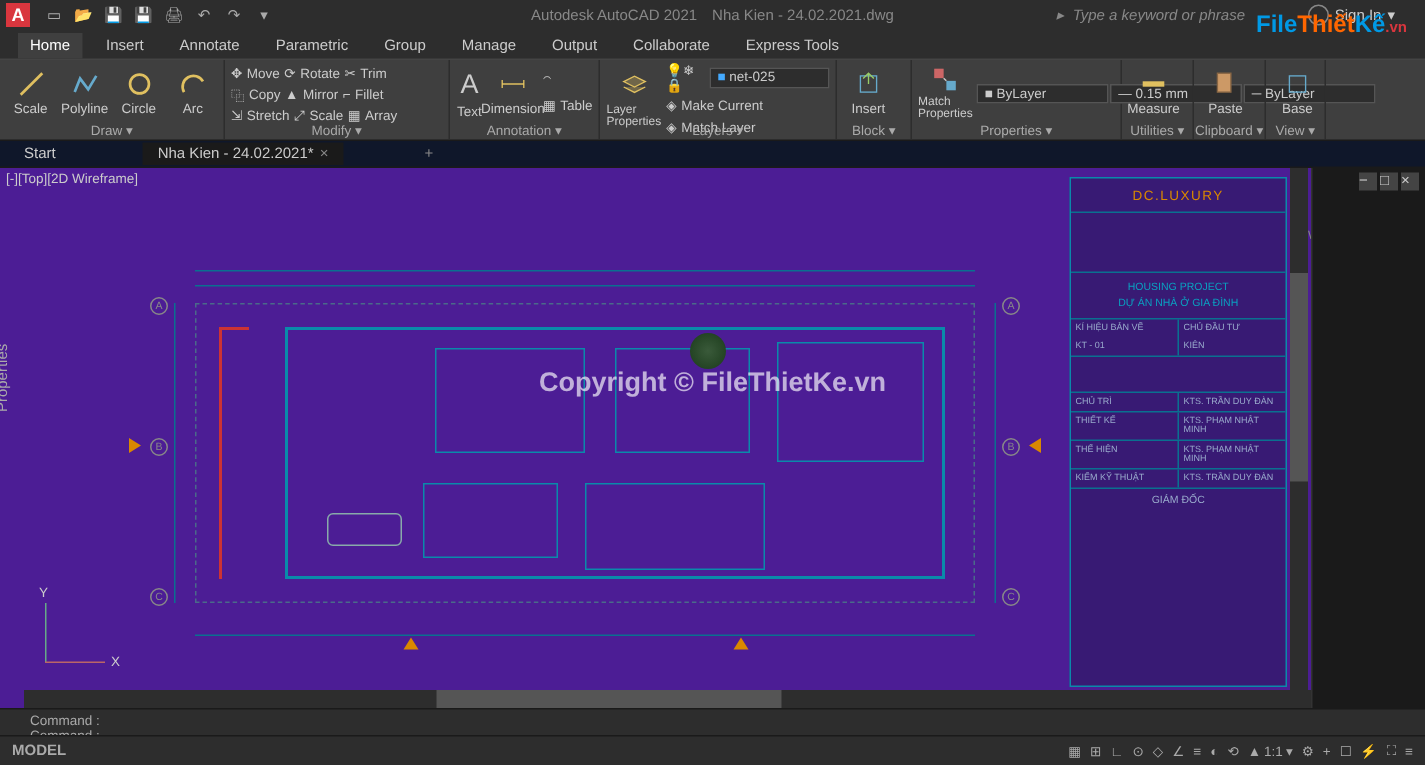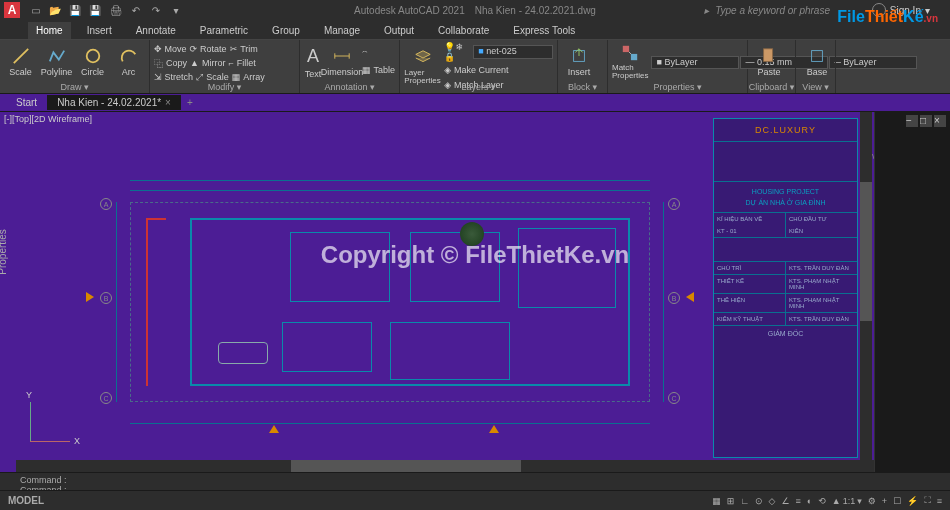--- a/index.html
+++ b/index.html
@@ -9,35 +9,35 @@
 .autodesk-logo { width: 16px; height: 16px; background: #d9363e; color: #fff; font-weight: bold; display: flex; align-items: center; justify-content: center; font-size: 12px; margin-right: 6px; }
 .qat-icon { width: 16px; height: 16px; margin: 0 2px; display: flex; align-items: center; justify-content: center; color: #aaa; cursor: pointer; }
 .app-title { position: absolute; left: 50%; transform: translateX(-50%); display: flex; gap: 10px; color: #888; font-size: 10px; }
 .search-group { position: absolute; right: 120px; display: flex; align-items: center; gap: 6px; color: #888; font-size: 10px; font-style: italic; }
 .signin-group { position: absolute; right: 20px; display: flex; align-items: center; gap: 4px; color: #ccc; font-size: 10px; }
 .watermark { position: absolute; top: 8px; right: 12px; font-size: 16px; font-weight: bold; z-index: 100; }
 .wm-blue { color: #0099e5; }
 .wm-orange { color: #ff6600; }
 .wm-red { color: #d9363e; font-size: 10px; }
 
-.ribbon-tabs { height: 20px; background: #2d2d2d; display: flex; align-items: flex-end; padding-left: 28px; gap: 8px; border-bottom: 1px solid #444; }
+.ribbon-tabs { height: 20px; background: #2d2d2d; display: flex; align-items: flex-end; padding-left: 12px; gap: 8px; border-bottom: 1px solid #444; }
 .ribbon-tab { padding: 3px 8px; color: #ccc; font-size: 10px; cursor: pointer; }
 .ribbon-tab.active { background: #3f3f3f; color: #fff; }
 
 .ribbon { height: 54px; background: #3f3f3f; display: flex; border-bottom: 1px solid #1a1a1a; }
 .ribbon-panel { display: flex; flex-direction: column; border-right: 1px solid #2d2d2d; padding: 2px 4px; position: relative; }
 .panel-row { display: flex; gap: 3px; align-items: center; }
 .panel-label { position: absolute; bottom: 1px; left: 0; right: 0; text-align: center; font-size: 9px; color: #aaa; }
 .big-btn { display: flex; flex-direction: column; align-items: center; justify-content: center; width: 34px; height: 40px; color: #ccc; cursor: pointer; font-size: 9px; gap: 2px; }
 .big-btn svg { width: 18px; height: 18px; }
 .small-btn { display: flex; align-items: center; gap: 3px; height: 14px; color: #ccc; cursor: pointer; font-size: 9px; white-space: nowrap; }
 .layer-select { background: #2d2d2d; border: 1px solid #555; color: #ccc; font-size: 9px; height: 14px; width: 90px; padding: 0 4px; }
 .bylayer-select { background: #2d2d2d; border: 1px solid #555; color: #ccc; font-size: 9px; height: 13px; width: 88px; padding: 0 4px; }
 
-.file-tabs { height: 18px; background: #4c1d95; display: flex; align-items: center; padding-left: 6px; border-bottom: 1px solid #1a1a1a; }
+.file-tabs { height: 18px; background: #0f172a; display: flex; align-items: center; padding-left: 6px; border-bottom: 1px solid #1a1a1a; gap: 48px; }
 .file-tab { padding: 2px 10px; color: #ccc; font-size: 10px; cursor: pointer; display: flex; align-items: center; gap: 4px; }
 .file-tab.active { background: #1a1a1a; }
 .tab-close { color: #888; font-size: 10px; }
 .tab-plus { color: #888; margin-left: 6px; cursor: pointer; }
 
 .viewport { position: relative; background: #4c1d95; overflow: hidden; height: 360px; }
 .vp-label { position: absolute; top: 2px; left: 4px; color: #ccc; font-size: 9px; }
 .props-tab { position: absolute; left: 2px; top: 50%; transform: rotate(-90deg) translateX(50%); transform-origin: left; color: #aaa; font-size: 10px; white-space: nowrap; }
 .ucs { position: absolute; bottom: 30px; left: 30px; }
 .ucs-y { position: absolute; bottom: 0; left: 0; width: 1px; height: 40px; background: #6a8; }
@@ -70,21 +70,21 @@
 .cmd-input { background: #1a1a1a; border: 1px solid #444; color: #aaa; width: 400px; height: 14px; padding: 0 4px; font-size: 9px; font-style: italic; }
 
 .layout-tabs { height: 18px; background: #3f3f3f; display: flex; align-items: center; padding-left: 4px; }
 .layout-tab { padding: 2px 12px; color: #ccc; font-size: 10px; cursor: pointer; }
 .layout-tab.active { background: #1a1a1a; }
 
 .statusbar { position: absolute; bottom: 0; left: 0; right: 0; height: 20px; background: #2d2d2d; display: flex; align-items: center; justify-content: flex-end; gap: 6px; padding: 0 8px; border-top: 1px solid #1a1a1a; }
 .status-item { color: #aaa; font-size: 9px; display: flex; align-items: center; gap: 2px; cursor: pointer; }
 .status-left { position: absolute; left: 8px; color: #aaa; font-size: 10px; font-weight: bold; }
 
-.copyright-wm { position: absolute; top: 50%; left: 50%; transform: translate(-50%,-50%); color: rgba(255,255,255,0.65); font-size: 24px; font-weight: bold; z-index: 200; pointer-events: none; }
+.copyright-wm { position: absolute; top: 50%; left: 50%; transform: translate(-50%,-50%); color: rgba(255,255,255,0.65); font-size: 18px; font-weight: bold; z-index: 200; pointer-events: none; }
 </style>
 </head>
 <body>
 
 <div class="titlebar">
   <div class="autodesk-logo">A</div>
   <div class="qat-icon">▭</div>
   <div class="qat-icon">📂</div>
   <div class="qat-icon">💾</div>
   <div class="qat-icon">💾</div>
@@ -237,20 +237,29 @@
       <div style="display:flex;flex-direction:row;gap:1px">
         <div class="bylayer-select">■ <span>ByLayer</span></div>
         <div class="bylayer-select">— <span>0.15 mm</span></div>
         <div class="bylayer-select">─ <span>ByLayer</span></div>
       </div>
     </div>
     <div class="panel-label">Properties ▾</div>
   </div>
 
 
+  <div class="ribbon-panel" style="width:48px">
+    <div class="big-btn">
+        <svg viewBox="0 0 20 20">
+          <rect x="2" y="8" width="16" height="4" fill="#e0c060"></rect>
+        </svg>
+        <span>Measure</span>
+      </div>
+    <div class="panel-label">Utilities ▾</div>
+  </div>
 
   <div class="ribbon-panel" style="width:48px">
     <div class="big-btn">
         <svg viewBox="0 0 20 20">
           <rect x="4" y="2" width="10" height="14" fill="#c96" stroke="#864"></rect>
         </svg>
         <span>Paste</span>
       </div>
     <div class="panel-label">Clipboard ▾</div>
   </div>

